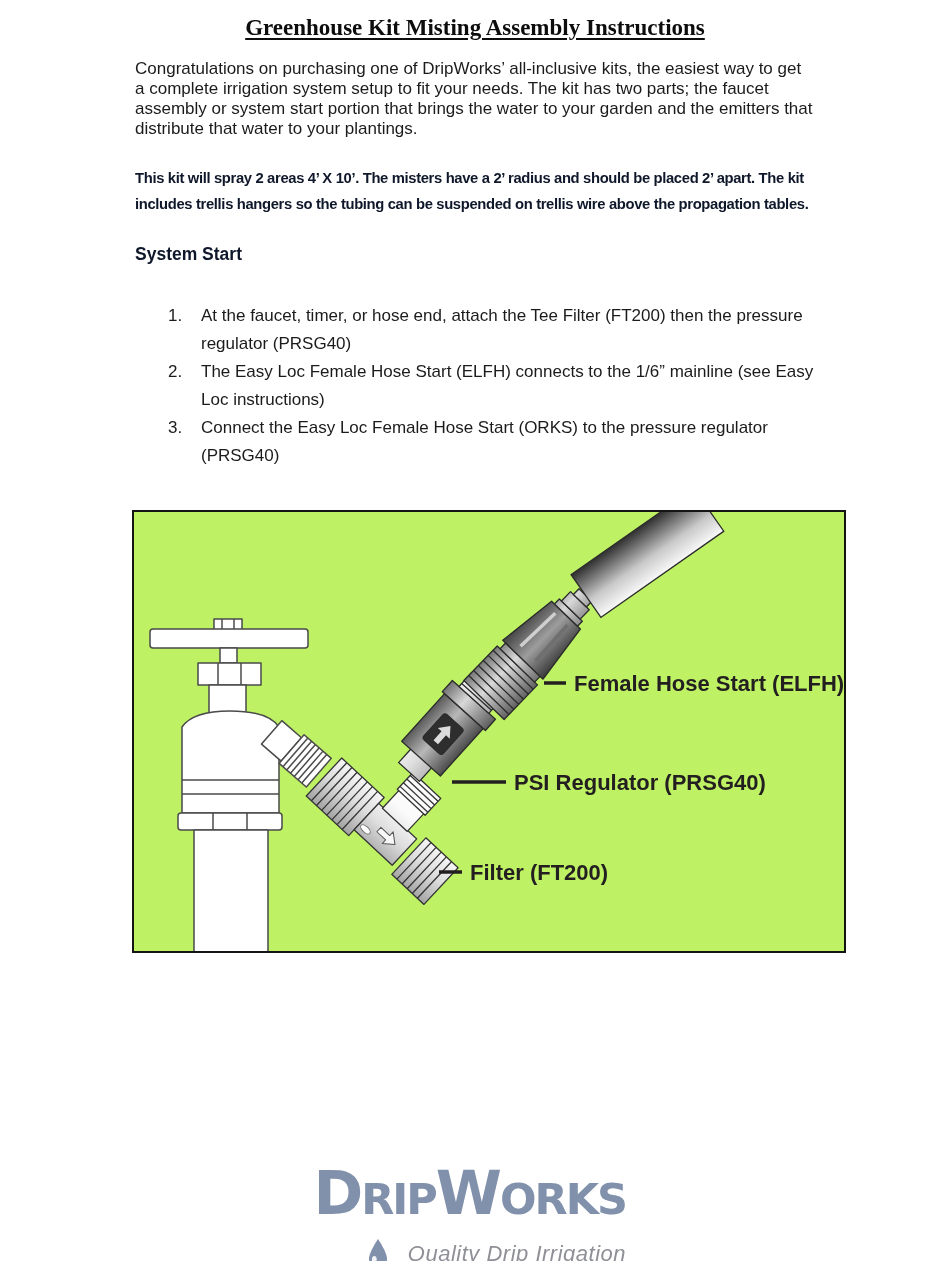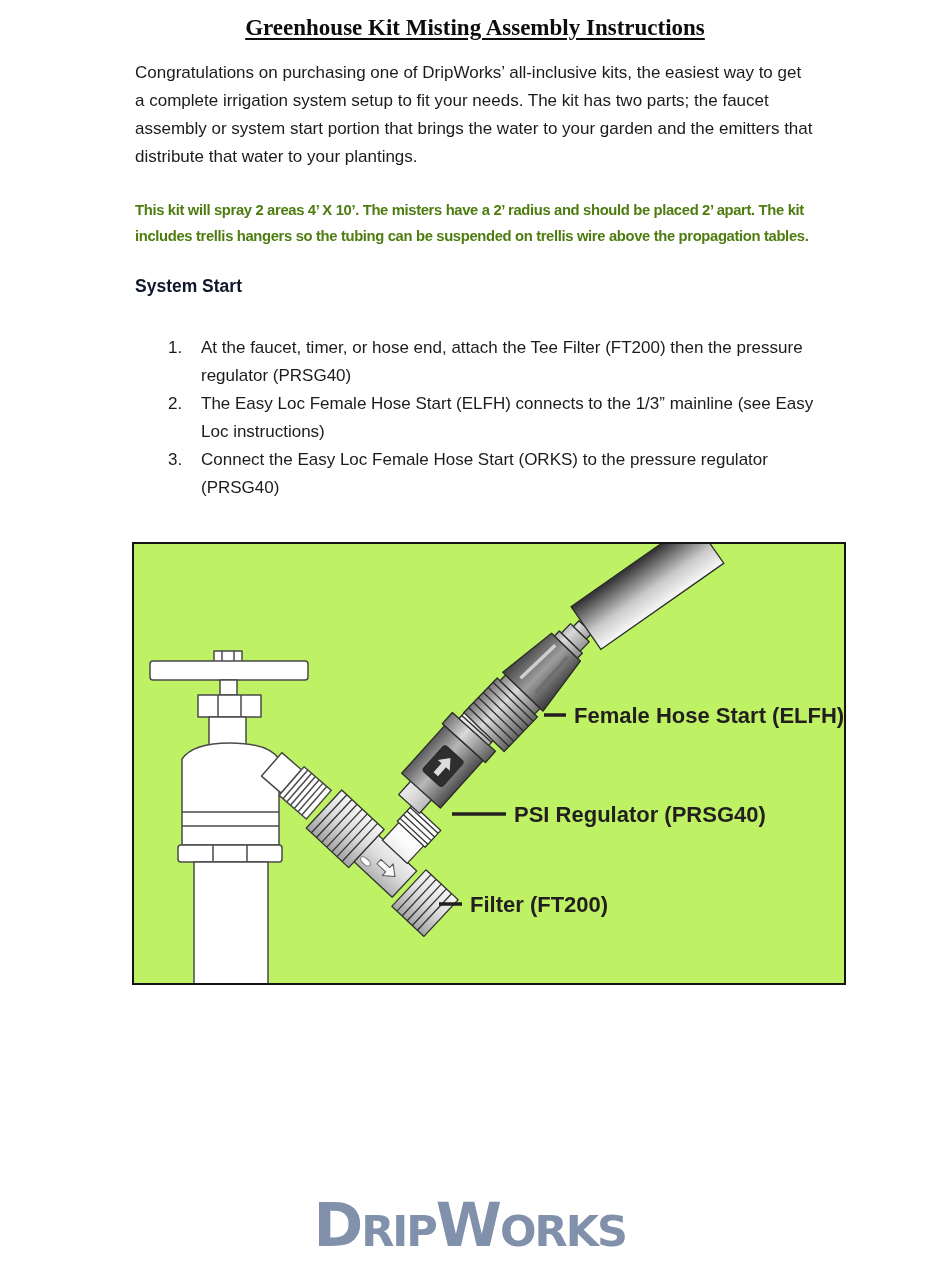--- a/index.html
+++ b/index.html
@@ -22,29 +22,29 @@
     font-size:23px;
     font-weight:bold;
     color:#0d0d0d;
     text-decoration:underline;
     text-decoration-thickness:2px;
     text-underline-offset:3px;
   }
   .intro{
     margin:18px 0 0 0;
     font-size:17px;
-    line-height:28px;
+    line-height:20px;
   }
   .kit-note{
     margin:26px 0 0 0;
     font-size:14.8px;
     font-weight:bold;
     letter-spacing:-0.35px;
     line-height:26px;
-    color:#4d7c0f;
+    color:#0f172a;
   }
   .section-heading{
     margin:27px 0 0 0;
     font-size:17.5px;
     font-weight:bold;
     color:#0f172a;
   }
   .steps{
     list-style:none;
     margin:37px 0 0 33px;
@@ -113,21 +113,21 @@
 
     <h2 class="section-heading">System Start</h2>
 
     <ol class="steps">
       <li class="step">
         <span class="num">1.</span>
         <span class="txt">At the faucet, timer, or hose end, attach the Tee Filter (FT200) then the pressure regulator (PRSG40)</span>
       </li>
       <li class="step">
         <span class="num">2.</span>
-        <span class="txt">The Easy Loc Female Hose Start (ELFH) connects to the 1/3” mainline (see Easy Loc instructions)</span>
+        <span class="txt">The Easy Loc Female Hose Start (ELFH) connects to the 1/6” mainline (see Easy Loc instructions)</span>
       </li>
       <li class="step">
         <span class="num">3.</span>
         <span class="txt">Connect the Easy Loc Female Hose Start (ORKS) to the pressure regulator (PRSG40)</span>
       </li>
     </ol>
   </div>
 
   <div class="diagram-frame">
     <svg width="710" height="439" viewBox="0 0 710 439">

